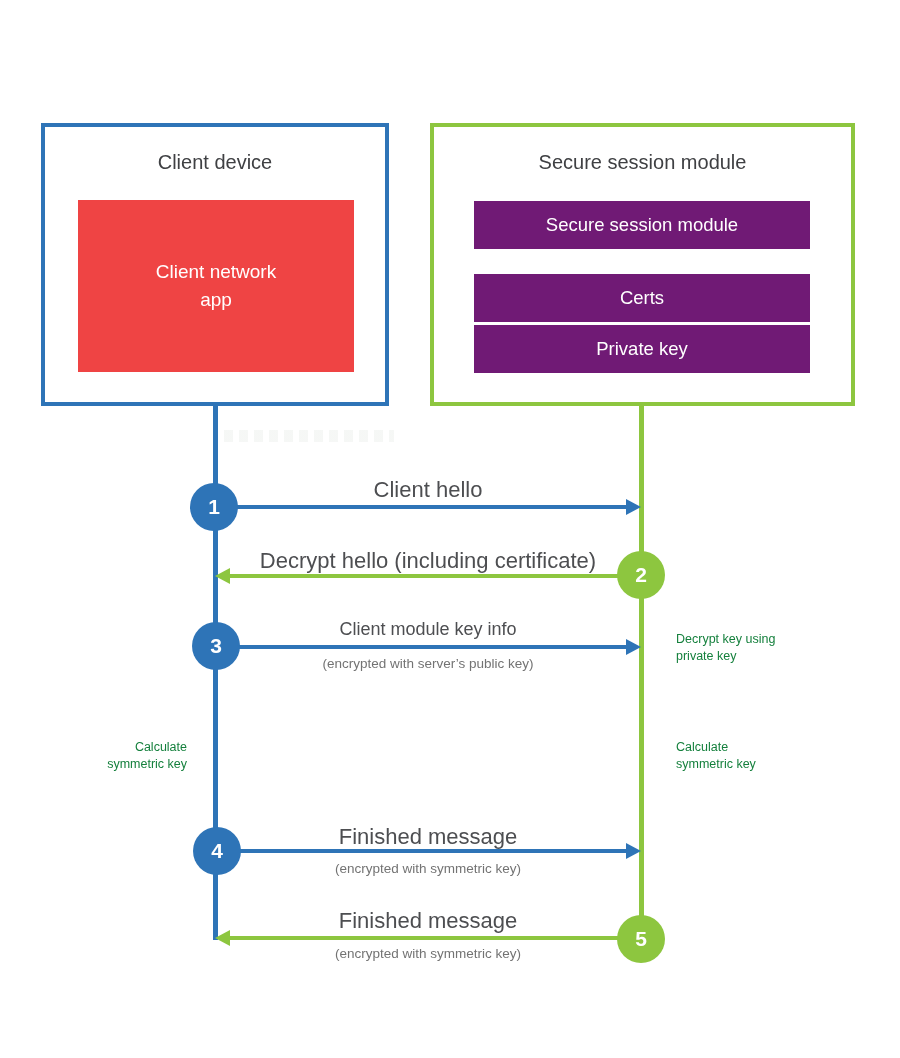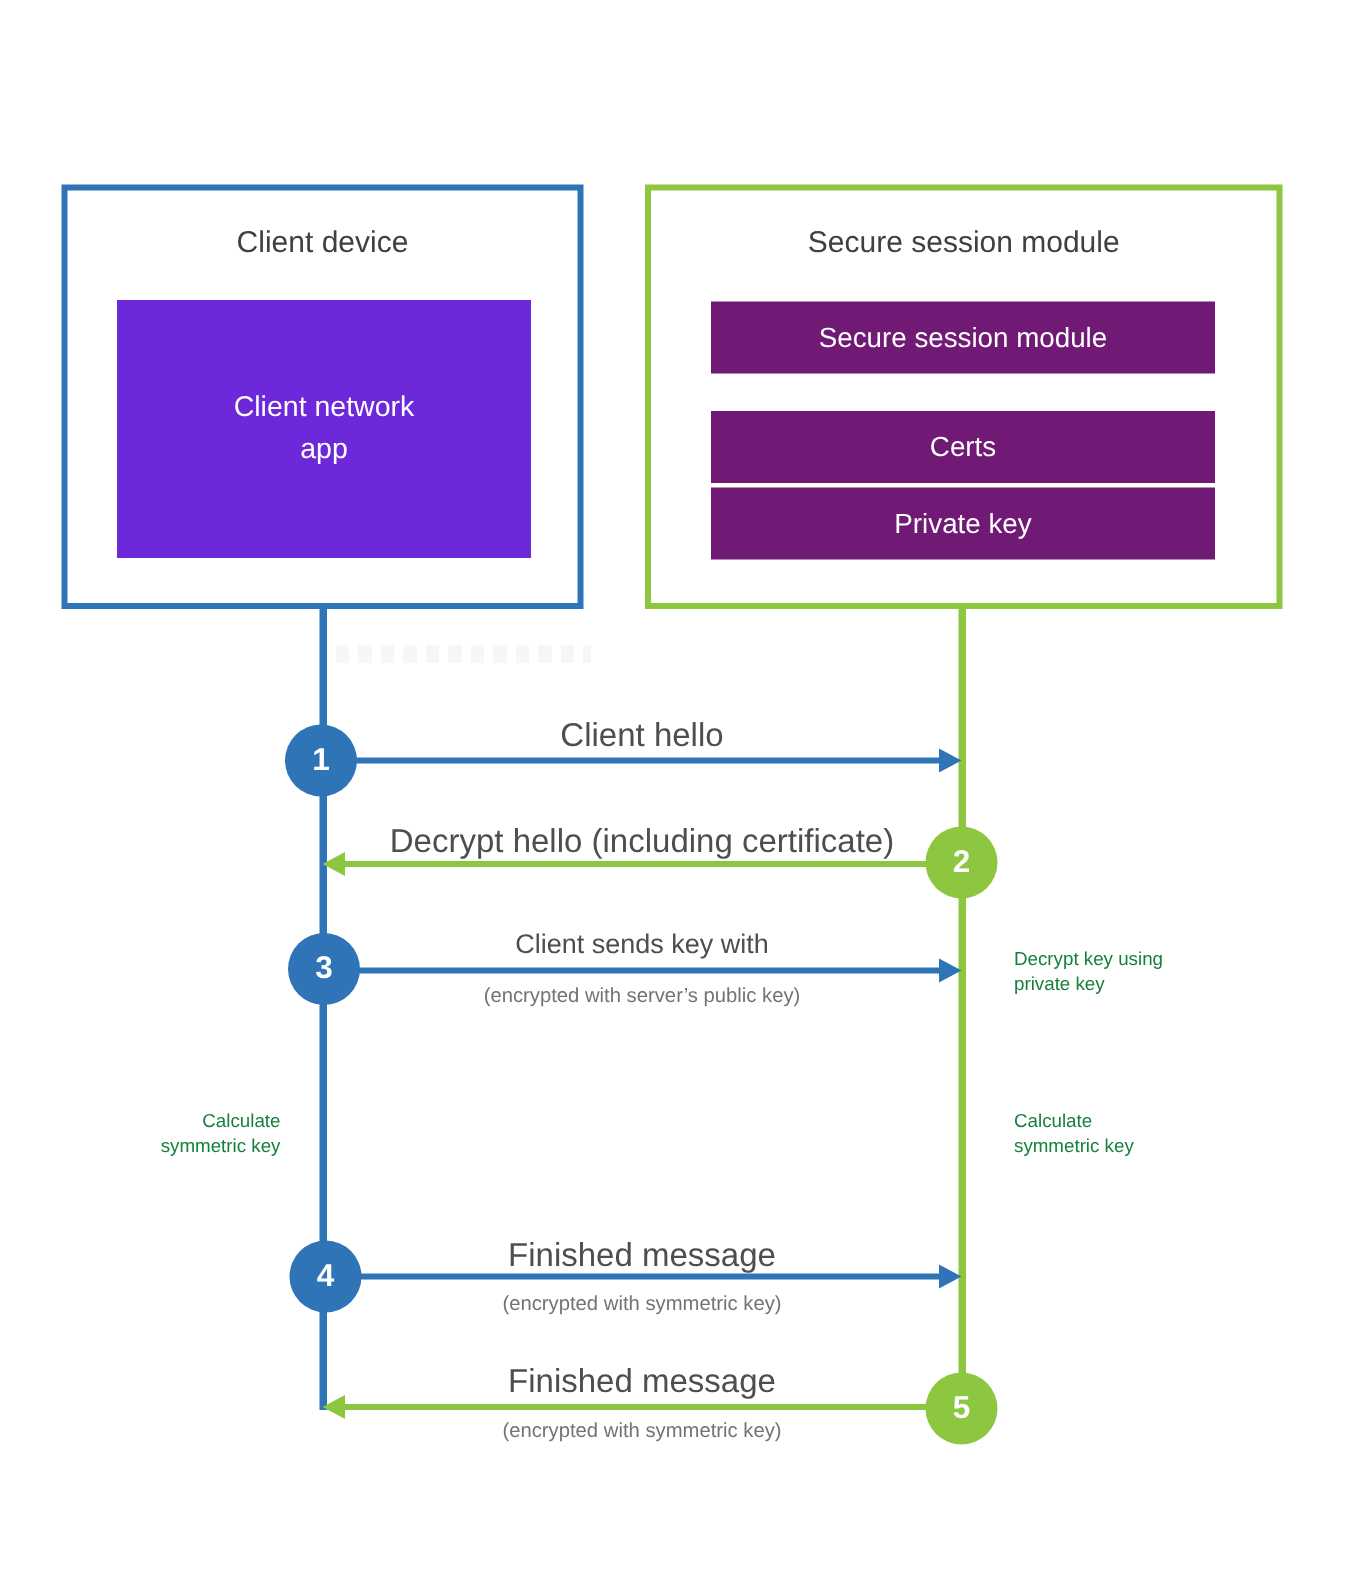--- a/index.html
+++ b/index.html
@@ -10,21 +10,21 @@
   .page-title{position:absolute;left:37px;top:30px;font-size:27px;font-weight:300;
               color:#6a6b6d;letter-spacing:.3px;}
 
   
   .actor-box{position:absolute;top:123px;height:283px;box-sizing:border-box;background:#fff;}
   .client-box{left:41px;width:348px;border:4px solid #2e74b7;}
   .server-box{left:430px;width:425px;border:4px solid #8dc63f;}
   .actor-title{position:absolute;left:0;right:0;top:24px;text-align:center;
                font-size:20px;font-weight:400;color:#3f4043;}
 
-  .client-app{position:absolute;left:78px;top:200px;width:276px;height:172px;background:#6d28d9;
+  .client-app{position:absolute;left:78px;top:200px;width:276px;height:172px;background:#ef4444;
               display:flex;align-items:center;justify-content:center;text-align:center;
               color:#ffffff;font-size:19px;line-height:28px;}
   .server-bar{position:absolute;left:474px;width:336px;height:48px;background:#701a75;
               display:flex;align-items:center;justify-content:center;
               color:#ffffff;font-size:18.5px;}
   .bar-1{top:201px;} .bar-2{top:274px;} .bar-3{top:325px;}
 
   
   .lifeline{position:absolute;width:4.5px;top:404px;}
   .lifeline-client{left:213px;height:536px;background:#2e74b7;}
@@ -90,21 +90,21 @@
     <span>1</span>
   </div>
 
   <div class="msg msg-main" style="top:548px;">Decrypt hello (including certificate)</div>
   <div class="hline green" style="left:230px;top:574px;width:411px;"></div>
   <div class="head head-left-green" style="left:215px;top:568px;"></div>
   <div class="step-circle circle-green" style="left:617px;top:551px;">
     <span>2</span>
   </div>
 
-  <div class="msg msg-main" style="top:619px;font-size:18px;">Client sends key with</div>
+  <div class="msg msg-main" style="top:619px;font-size:18px;">Client module key info</div>
   <div class="hline blue" style="left:216px;top:645px;width:410px;"></div>
   <div class="head head-right-blue" style="left:626px;top:639px;"></div>
   <div class="msg msg-sub" style="top:656px;">(encrypted with server’s public key)</div>
   <div class="step-circle circle-blue" style="left:192px;top:622px;">
     <span>3</span>
   </div>
 
   <div class="side-note" style="left:676px;top:631px;">
     <div>Decrypt key using</div>
     <div>private key</div>

